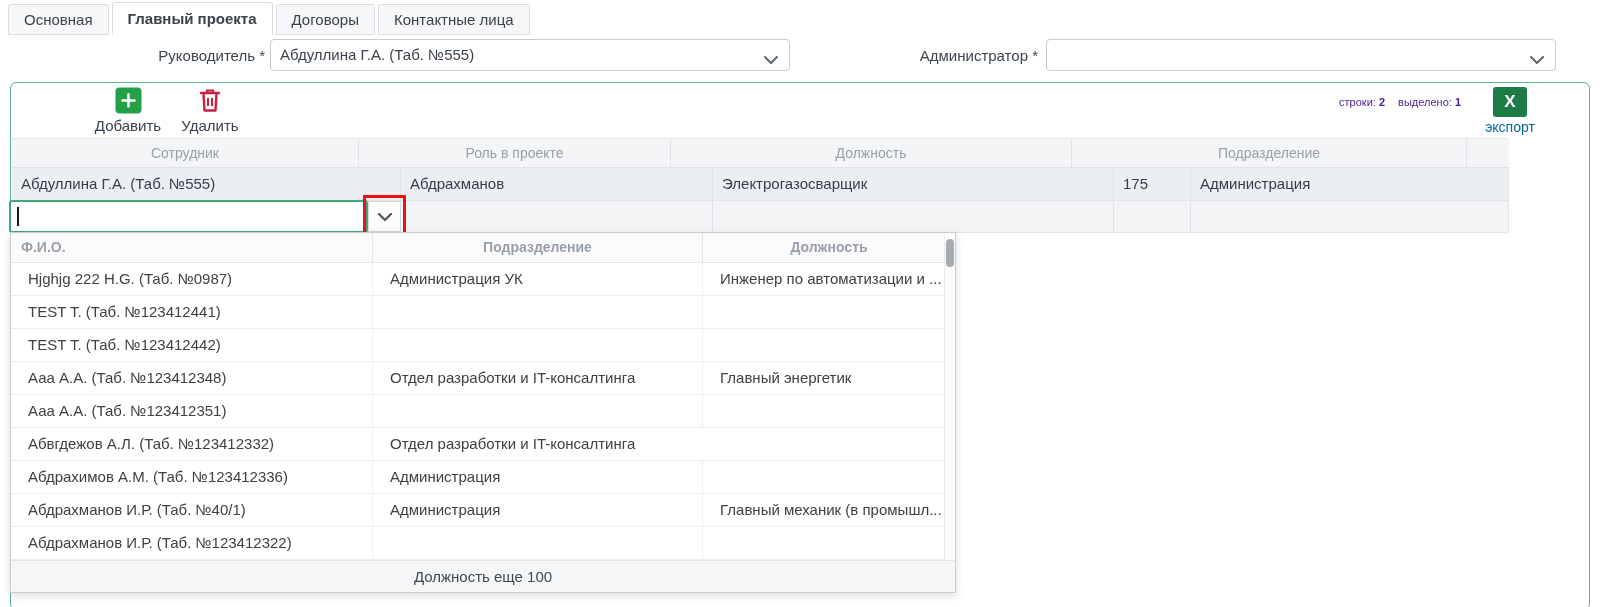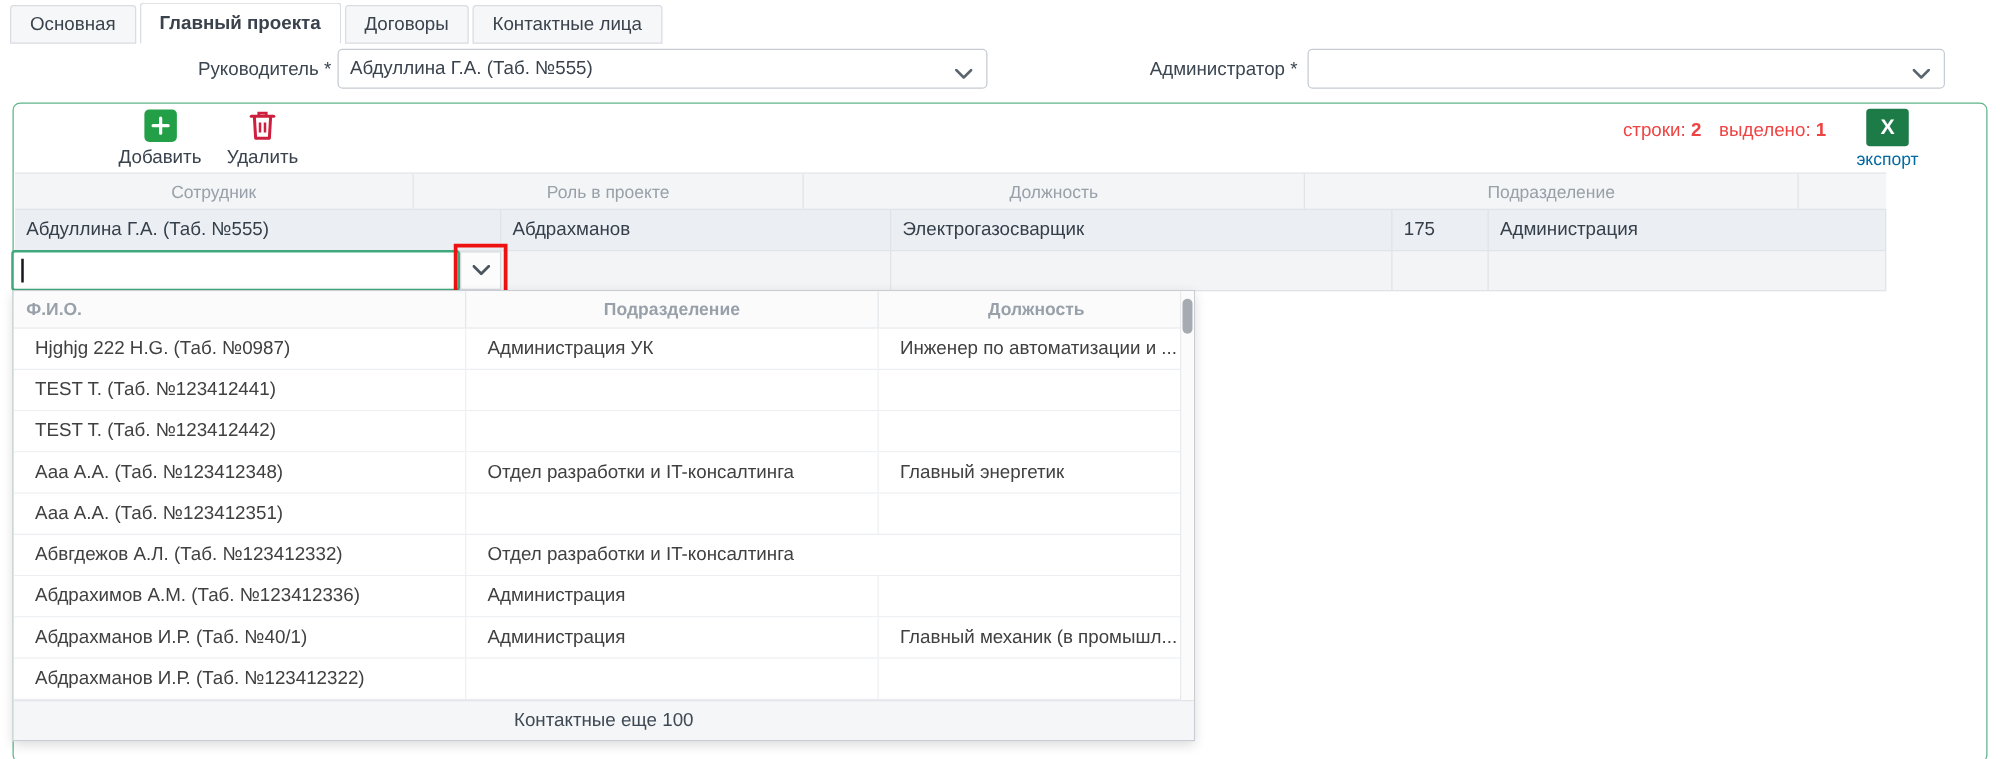--- a/index.html
+++ b/index.html
@@ -26,21 +26,21 @@
   .sel-chev { position: absolute; right: 11px; top: 11px; }
   
   .gridbox { position: absolute; left: 10px; top: 82px; width: 1580px; height: 528px;
              border: 1px solid #5eb487; border-radius: 6px; background: #fff; }
   
   .tbtn { position: absolute; top: 4px; text-align: center; cursor: pointer; }
   .tbtn.add { left: 70px; width: 94px; }
   .tbtn.del { left: 164px; width: 70px; }
   .tbtn .ticon { height: 27px; display: flex; justify-content: center; align-items: center; }
   .tbtn .tlabel { font-size: 15px; margin-top: 3px; color: #39424d; }
-  .counts { position: absolute; right: 128px; top: 13px; font-size: 15px; color: #ef4444; white-space: nowrap; }
+  .counts { position: absolute; right: 128px; top: 13px; font-size: 11px; color: #4c1d95; white-space: nowrap; }
   .counts b { font-weight: bold; }
   .counts .sep { display: inline-block; width: 10px; }
   .export { position: absolute; right: 48px; top: 4px; width: 62px; text-align: center; cursor: pointer; }
   .xicon { width: 34px; height: 30px; background: #1d7b48; border-radius: 3px; color: #fff;
            font-weight: bold; font-size: 17px; line-height: 30px; margin: 0 auto; }
   .xlabel { font-size: 14px; color: #0369a1; margin-top: 2px; }
   
   .ghead { position: absolute; left: 1px; top: 55px; width: 1497px; height: 29px; display: flex;
            background: #f4f5f7; border-top: 1px solid #e3e6ea; }
   .ghead .hc { line-height: 28px; text-align: center; font-size: 14px; color: #98a0a9;
@@ -135,21 +135,21 @@
     <b>2</b><span class="sep"></span>
     <span>выделено:</span>
     <b>1</b>
   </div>
   <div class="export">
     <div class="xicon">X</div>
     <div class="xlabel">экспорт</div>
   </div>
 
   <div class="ghead">
-    <div class="hc" style="width:319px">Сотрудник</div>
+    <div class="hc" style="width:347px">Сотрудник</div>
     <div class="hc" style="width:312px">Роль в проекте</div>
     <div class="hc" style="width:401px">Должность</div>
     <div class="hc" style="width:395px">Подразделение</div>
   </div>
 
   <div class="grow r1">
     <div class="c" style="width:389px">Абдуллина Г.А. (Таб. №555)</div>
     <div class="c" style="width:312px">Абдрахманов</div>
     <div class="c" style="width:401px">Электрогазосварщик</div>
     <div class="c" style="width:77px">175</div>
@@ -223,14 +223,14 @@
     <div class="dc dw3">Главный механик (в промышл...</div>
   </div>
   <div class="drow">
     <div class="dc dw1">Абдрахманов И.Р. (Таб. №123412322)</div>
     <div class="dc dw2"></div>
     <div class="dc dw3"></div>
   </div>
   <div class="dscroll">
     <div class="dthumb"></div>
   </div>
-  <div class="dfoot">Контактные еще 100</div>
+  <div class="dfoot">Должность еще 100</div>
 </div>
 
 </body></html>

